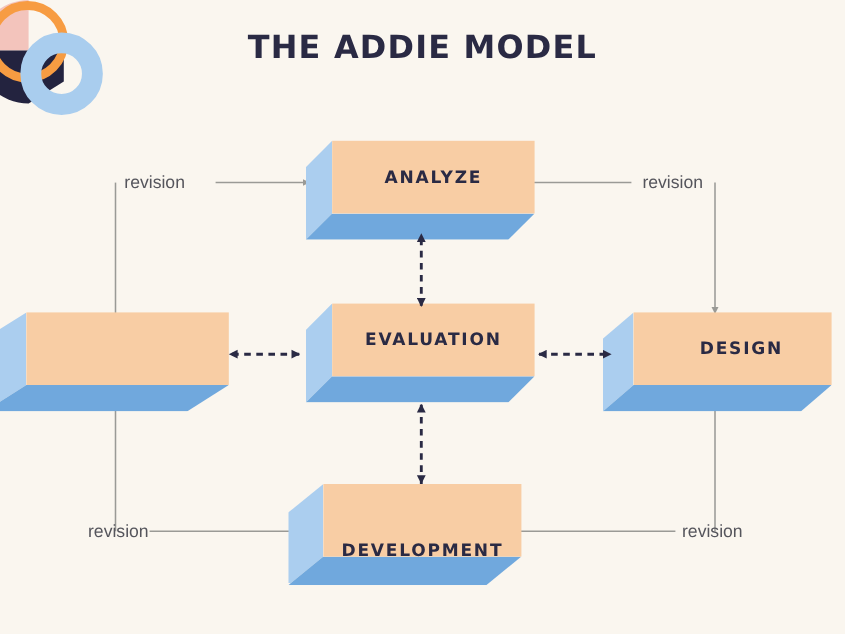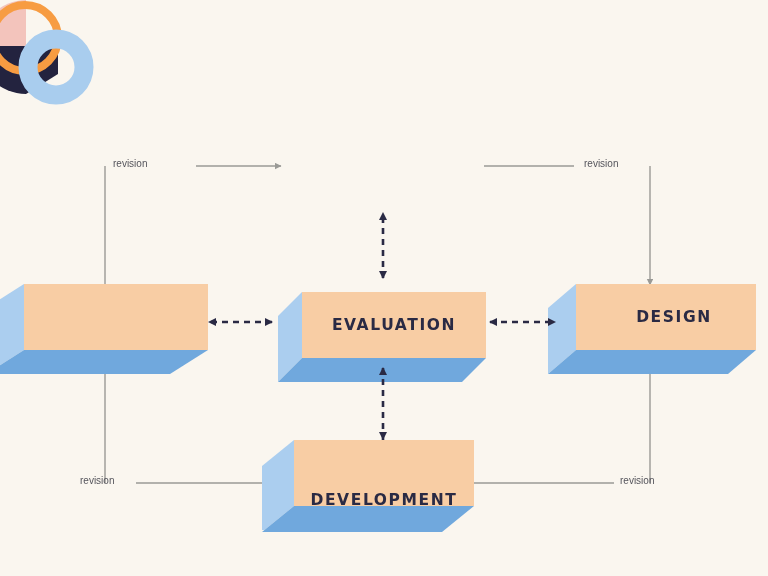--- a/index.html
+++ b/index.html
@@ -74,41 +74,42 @@
     font-size: 15.5px;
     letter-spacing: 1.6px;
     font-family: "DejaVu Sans", sans-serif;
     white-space: nowrap;
     z-index: 3;
   }
   
   .revision {
     position: absolute;
     color: #55555C;
-    font-size: 10px;
+    font-size: 16px;
     font-family: "Liberation Sans", sans-serif;
     white-space: nowrap;
   }
 </style>
 </head>
 <body>
 
 <div id="canvas">
 
   <svg class="deco" viewBox="0 0 120 120" width="120" height="120">
 
     <path d="M -20 46 A 46 46 0 0 1 26 0 L 26 46 Z" fill="#F3C4BC"></path>
 
     <path d="M -22 46 A 48 48 0 0 0 26 94 L 58 74 L 58 46 Z" fill="#23233F"></path>
 
     <circle cx="25" cy="38" r="33" fill="none" stroke="#F79C42" stroke-width="8"></circle>
 
     <circle cx="56" cy="67" r="28" fill="none" stroke="#A9CDEE" stroke-width="19"></circle>
   </svg>
 
+  <div class="title">THE ADDIE MODEL</div>
 
   <svg style="position:absolute;left:0;top:0;" width="768" height="576">
     <defs>
       <marker id="grayArrow" markerWidth="7" markerHeight="7" refX="6" refY="3.2" orient="auto" markerUnits="userSpaceOnUse">
         <path d="M0,0 L6.5,3.2 L0,6.4 z" fill="#9A9A96"></path>
       </marker>
     </defs>
 
     <line x1="196" y1="166" x2="281" y2="166" stroke="#9A9A96" stroke-width="1.4" marker-end="url(#grayArrow)"></line>
 
@@ -120,28 +121,34 @@
 
     <line x1="105" y1="483" x2="105" y2="362" stroke="#9A9A96" stroke-width="1.4" marker-end="url(#grayArrow)"></line>
 
     <line x1="136" y1="483" x2="272" y2="483" stroke="#9A9A96" stroke-width="1.4"></line>
 
     <line x1="470" y1="483" x2="614" y2="483" stroke="#9A9A96" stroke-width="1.4"></line>
 
     <line x1="650" y1="483" x2="650" y2="370" stroke="#9A9A96" stroke-width="1.4"></line>
   </svg>
 
+  <div class="box" style="left:278px; top:128px; width:208px; height:90px;">
+    <div class="side" style="width:24px;height:90px;clip-path:polygon(0 24px,24px 0,24px 66px,0 90px);"></div>
+    <div class="bottom" style="left:0;top:0;width:208px;height:90px;clip-path:polygon(0 90px,24px 66px,208px 66px,184px 90px);"></div>
+    <div class="front" style="left:24px;top:0;width:184px;height:66px;"></div>
+    <div class="label" style="left:24px;top:0;width:184px;height:66px;">ANALYZE</div>
+  </div>
 
   <div class="box" style="left:-14px; top:284px; width:222px; height:90px;">
     <div class="side" style="width:38px;height:90px;clip-path:polygon(0 24px,38px 0,38px 66px,0 90px);"></div>
     <div class="bottom" style="left:0;top:0;width:222px;height:90px;clip-path:polygon(0 90px,38px 66px,222px 66px,184px 90px);"></div>
     <div class="front" style="left:38px;top:0;width:184px;height:66px;"></div>
   </div>
 
-  <div class="box" style="left:278px; top:292px; width:208px; height:108px;">
+  <div class="box" style="left:278px; top:276px; width:208px; height:108px;">
     <div class="side" style="width:24px;height:90px;clip-path:polygon(0 24px,24px 0,24px 66px,0 90px);"></div>
     <div class="bottom" style="left:0;top:0;width:208px;height:90px;clip-path:polygon(0 90px,24px 66px,208px 66px,184px 90px);"></div>
     <div class="front" style="left:24px;top:0;width:184px;height:66px;"></div>
     <div class="label" style="left:24px;top:0;width:184px;height:66px;">EVALUATION</div>
   </div>
 
   <div class="box" style="left:548px; top:284px; width:208px; height:90px;">
     <div class="side" style="width:28px;height:90px;clip-path:polygon(0 24px,28px 0,28px 66px,0 90px);"></div>
     <div class="bottom" style="left:0;top:0;width:208px;height:90px;clip-path:polygon(0 90px,28px 66px,208px 66px,180px 90px);"></div>
     <div class="front" style="left:28px;top:0;width:180px;height:66px;"></div>

